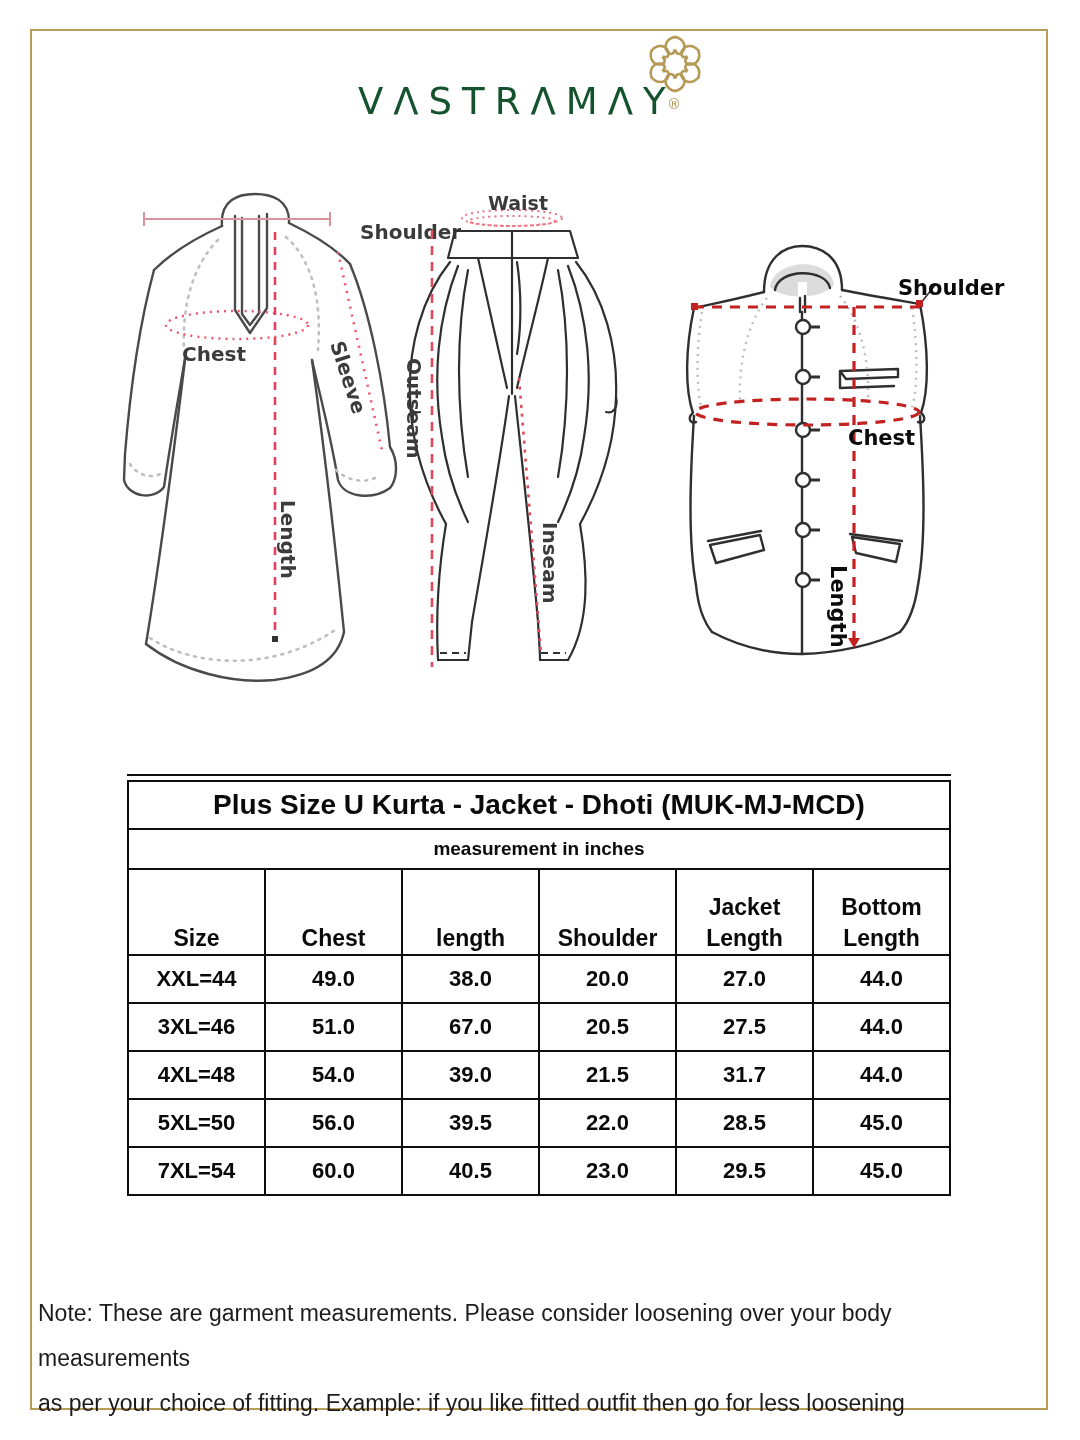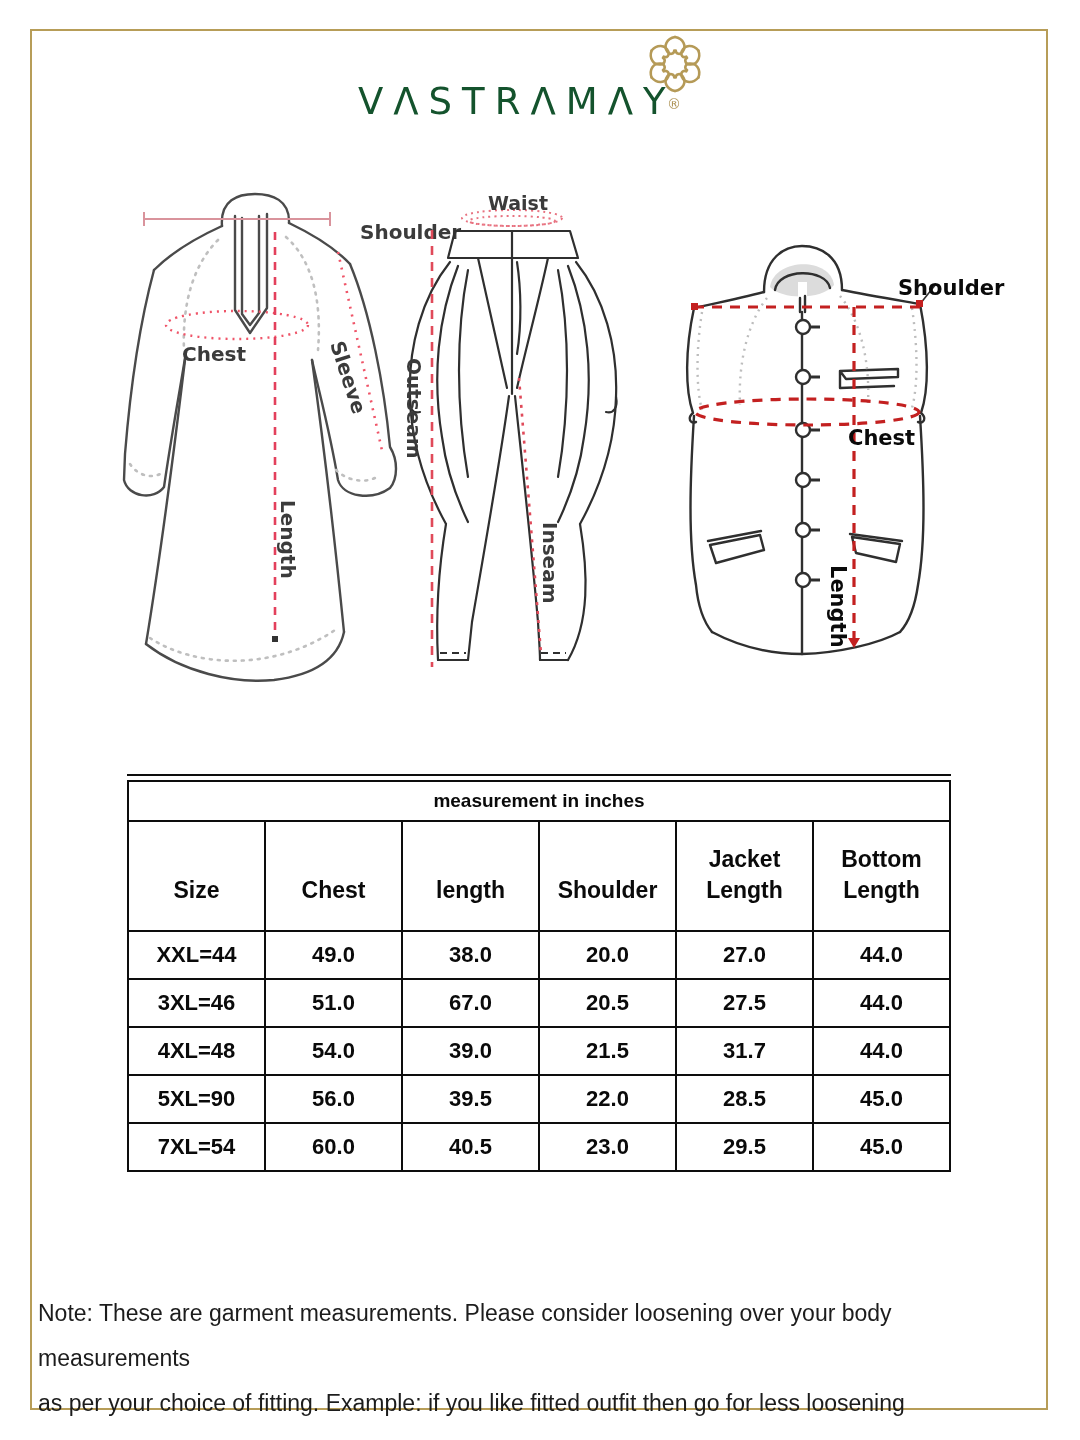--- a/index.html
+++ b/index.html
@@ -28,21 +28,21 @@
 
   
   .size-table-wrap{position:absolute;left:127px;top:774px;width:824px;}
   .top-rule{height:2px;background:#0d0d0d;margin-bottom:4px;}
   table.size{width:100%;border-collapse:collapse;table-layout:fixed;
              font-family:"Liberation Sans",sans-serif;color:#0a0a0a;}
   table.size td,table.size th{border:2px solid #0d0d0d;text-align:center;}
   td.title-cell{height:44px;font-size:28px;font-weight:bold;border-bottom-width:3px;}
   td.sub-cell{height:36px;font-size:19px;font-weight:bold;}
   table.size th{height:84px;font-size:23px;font-weight:bold;vertical-align:bottom;
-                padding:0 4px 24px 4px;line-height:1.35;}
+                padding:0 4px 0 4px;line-height:1.35;}
   table.size td.num{height:44px;font-size:22px;font-weight:bold;}
 
   
   .note{position:absolute;left:38px;top:1291px;width:1004px;text-align:left;
         font-size:23px;line-height:45px;color:#1c1c1c;}
 </style>
 </head>
 <body>
 
 <div class="page">
@@ -232,20 +232,23 @@
     <span class="dlabel bold" style="left:226px;top:36px;">Shoulder</span>
     <span class="dlabel bold" style="left:176px;top:186px;">Chest</span>
     <span class="dlabel bold rot" style="left:178px;top:325px;">Length</span>
   </div>
 
   <div class="size-table-wrap">
     <div class="top-rule"></div>
     <table class="size">
       <tbody>
         <tr>
+            <td class="title-cell" colspan="6">Plus Size U Kurta - Jacket - Dhoti (MUK-MJ-MCD)</td>
+          </tr>
+        <tr>
             <td class="sub-cell" colspan="6">measurement in inches</td>
           </tr>
         <tr>
           <th>Size</th>
           <th>Chest</th>
           <th>length</th>
           <th>Shoulder</th>
           <th>Jacket Length</th>
           <th>Bottom Length</th>
         </tr>
@@ -267,21 +270,21 @@
         </tr>
         <tr>
           <td class="num">4XL=48</td>
           <td class="num">54.0</td>
           <td class="num">39.0</td>
           <td class="num">21.5</td>
           <td class="num">31.7</td>
           <td class="num">44.0</td>
         </tr>
         <tr>
-          <td class="num">5XL=90</td>
+          <td class="num">5XL=50</td>
           <td class="num">56.0</td>
           <td class="num">39.5</td>
           <td class="num">22.0</td>
           <td class="num">28.5</td>
           <td class="num">45.0</td>
         </tr>
         <tr>
           <td class="num">7XL=54</td>
           <td class="num">60.0</td>
           <td class="num">40.5</td>

